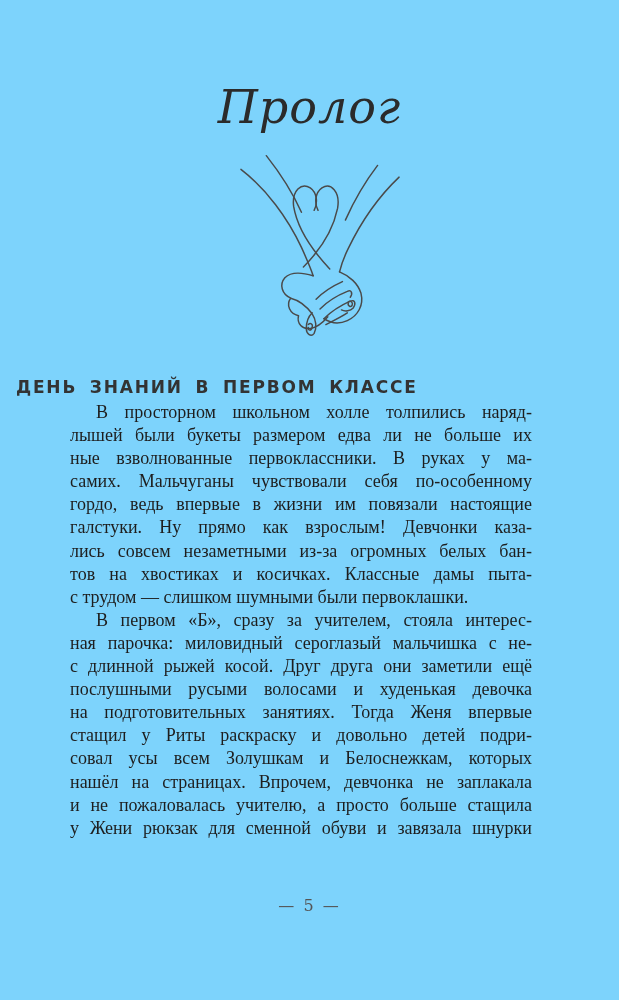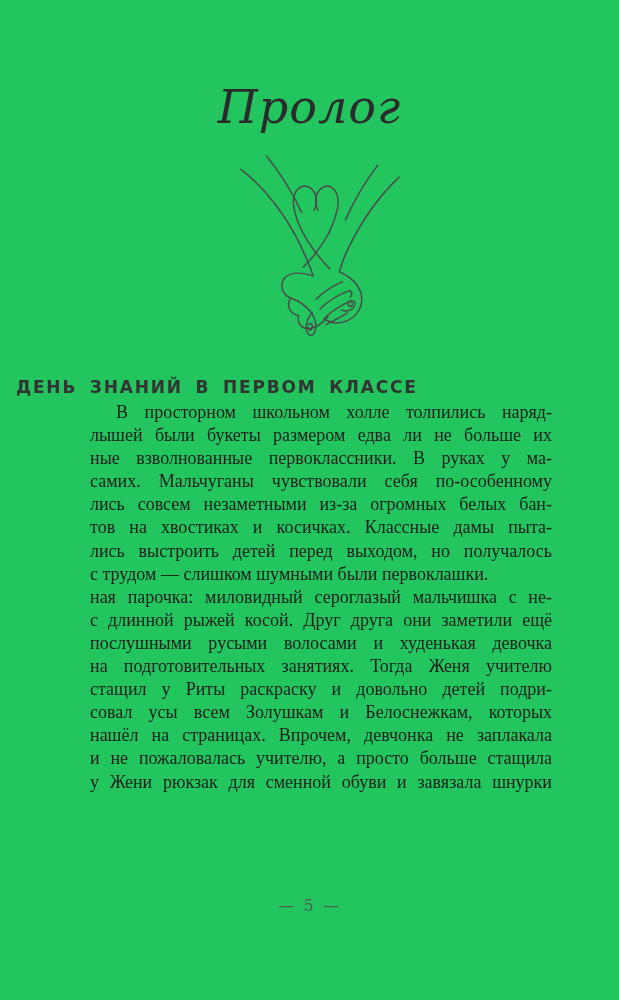--- a/index.html
+++ b/index.html
@@ -1,21 +1,21 @@
 <!DOCTYPE html>
 <html lang="ru"><head>
 <meta charset="utf-8">
 <style>
   html, body { margin: 0; padding: 0; background: #e8e8e8; }
   .page {
     position: relative;
     width: 619px;
     height: 1000px;
     margin: 0 auto;
-    background: #22c55e;
+    background: #7dd3fc;
     font-family: "Liberation Serif", serif;
     overflow: hidden;
   }
   .chapter-title {
     position: absolute;
     top: 80px;
     left: 0;
     width: 100%;
     margin: 0;
     text-align: center;
@@ -44,21 +44,21 @@
     font-family: "DejaVu Sans", sans-serif;
     font-weight: 700;
     font-size: 17px;
     letter-spacing: 1.8px;
     word-spacing: 5px;
     color: #333333;
   }
   .body-text {
     position: absolute;
     top: 401px;
-    left: 90px;
+    left: 70px;
     width: 462px;
     font-size: 18px;
     line-height: 23.1px;
     color: #1e1e1e;
   }
   .paragraph { margin: 0; }
   .text-line {
     text-align: justify;
     text-align-last: justify;
     -moz-text-align-last: justify;
@@ -115,30 +115,32 @@
   </div>
 
   <h2 class="section-heading">ДЕНЬ ЗНАНИЙ В ПЕРВОМ КЛАССЕ</h2>
 
   <div class="body-text" id="body-text">
       <div class="paragraph">
         <div class="text-line first">В просторном школьном холле толпились наряд-</div>
         <div class="text-line">лышей были букеты размером едва ли не больше их</div>
         <div class="text-line">ные взволнованные первоклассники. В руках у ма-</div>
         <div class="text-line">самих. Мальчуганы чувствовали себя по-особенному</div>
+        <div class="text-line">гордо, ведь впервые в жизни им повязали настоящие</div>
+        <div class="text-line">галстуки. Ну прямо как взрослым! Девчонки каза-</div>
         <div class="text-line">лись совсем незаметными из-за огромных белых бан-</div>
         <div class="text-line">тов на хвостиках и косичках. Классные дамы пыта-</div>
-        <div class="text-line">лись выстроить детей перед выходом, но получалось</div>
         <div class="text-line last">с трудом — слишком шумными были первоклашки.</div>
       </div>
       <div class="paragraph">
+        <div class="text-line first">В первом «Б», сразу за учителем, стояла интерес-</div>
         <div class="text-line">ная парочка: миловидный сероглазый мальчишка с не-</div>
         <div class="text-line">с длинной рыжей косой. Друг друга они заметили ещё</div>
         <div class="text-line">послушными русыми волосами и худенькая девочка</div>
-        <div class="text-line">на подготовительных занятиях. Тогда Женя учителю</div>
+        <div class="text-line">на подготовительных занятиях. Тогда Женя впервые</div>
         <div class="text-line">стащил у Риты раскраску и довольно детей подри-</div>
         <div class="text-line">совал усы всем Золушкам и Белоснежкам, которых</div>
         <div class="text-line">нашёл на страницах. Впрочем, девчонка не заплакала</div>
         <div class="text-line">и не пожаловалась учителю, а просто больше стащила</div>
         <div class="text-line">у Жени рюкзак для сменной обуви и завязала шнурки</div>
       </div>
     </div>
 
   <div class="page-number">— 5 —</div>
 

